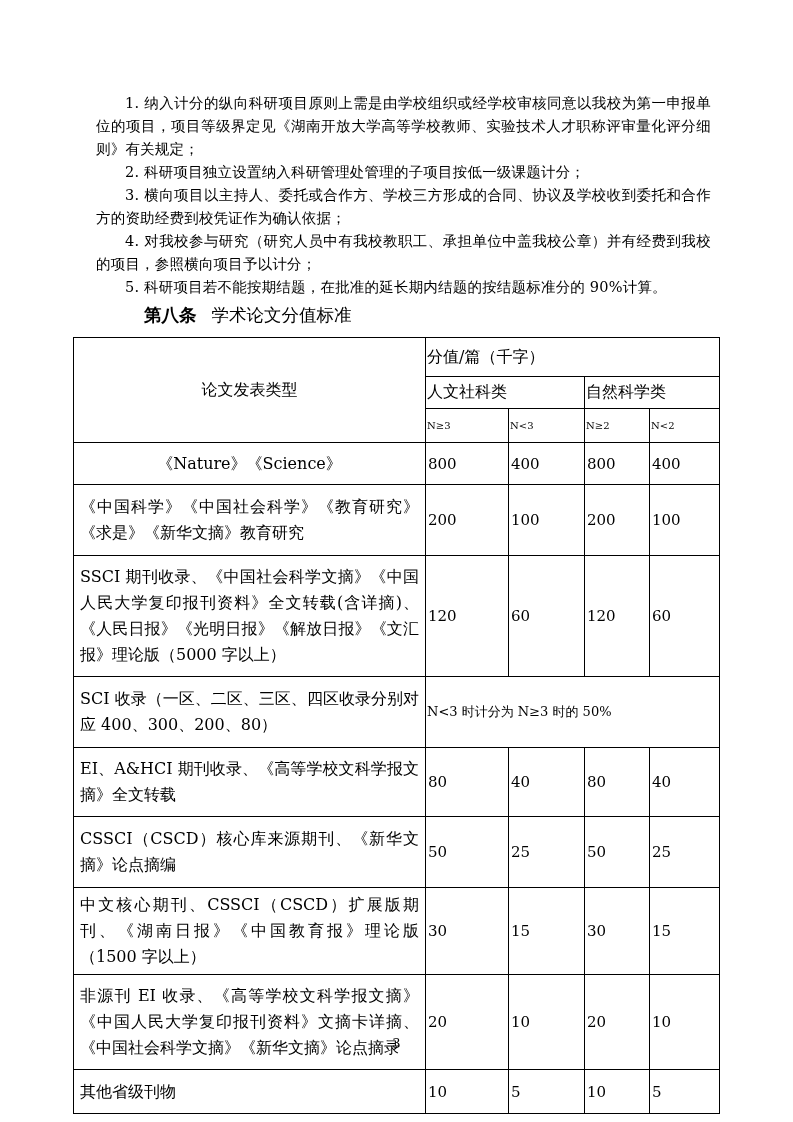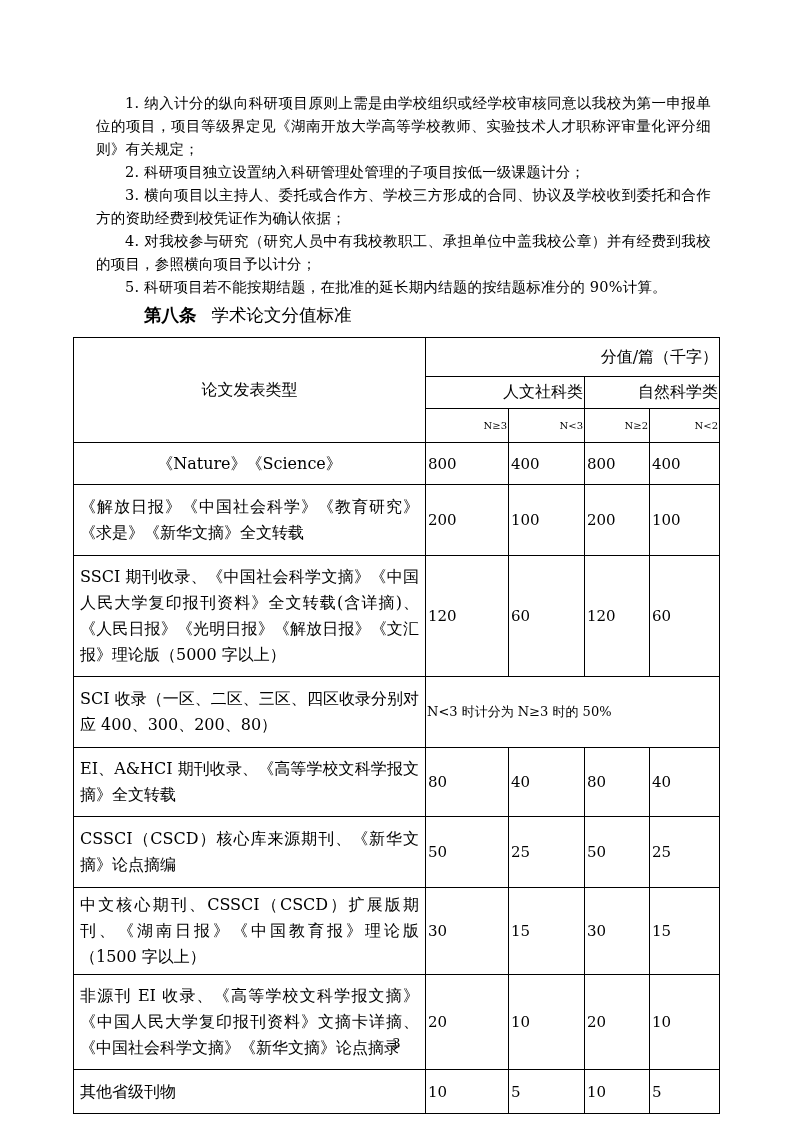--- a/index.html
+++ b/index.html
@@ -38,21 +38,21 @@
     width: 646px;
     border-collapse: collapse;
     table-layout: fixed;
     font-size: 16px;
   }
   table.scores td {
     border: 1px solid #000000;
     vertical-align: middle;
     overflow: hidden;
   }
-  .hd { text-align: right; }
+  .hd { text-align: left; }
   .h1 td { height: 36px; }
   .h2 td { height: 29px; }
   .h3 td { height: 31px; font-size: 10px; }
   .h3 td, td.typecell { border-bottom: 2px solid #000000; }
   td.typecell { text-align: center; }
   td.lbl {
     padding: 4px 6px;
     line-height: 26px;
     text-align: justify;
   }
@@ -123,21 +123,21 @@
     </tr>
 
     <tr class="r0">
       <td class="lbl c">《Nature》《Science》</td>
       <td class="val">800</td>
       <td class="val">400</td>
       <td class="val">800</td>
       <td class="val">400</td>
     </tr>
     <tr class="r1">
-      <td class="lbl">《解放日报》《中国社会科学》《教育研究》《求是》《新华文摘》全文转载</td>
+      <td class="lbl">《中国科学》《中国社会科学》《教育研究》《求是》《新华文摘》教育研究</td>
       <td class="val">200</td>
       <td class="val">100</td>
       <td class="val">200</td>
       <td class="val">100</td>
     </tr>
     <tr class="r2">
       <td class="lbl">SSCI 期刊收录、《中国社会科学文摘》《中国人民大学复印报刊资料》全文转载(含详摘)、《人民日报》《光明日报》《解放日报》《文汇报》理论版（5000 字以上）</td>
       <td class="val">120</td>
       <td class="val">60</td>
       <td class="val">120</td>

